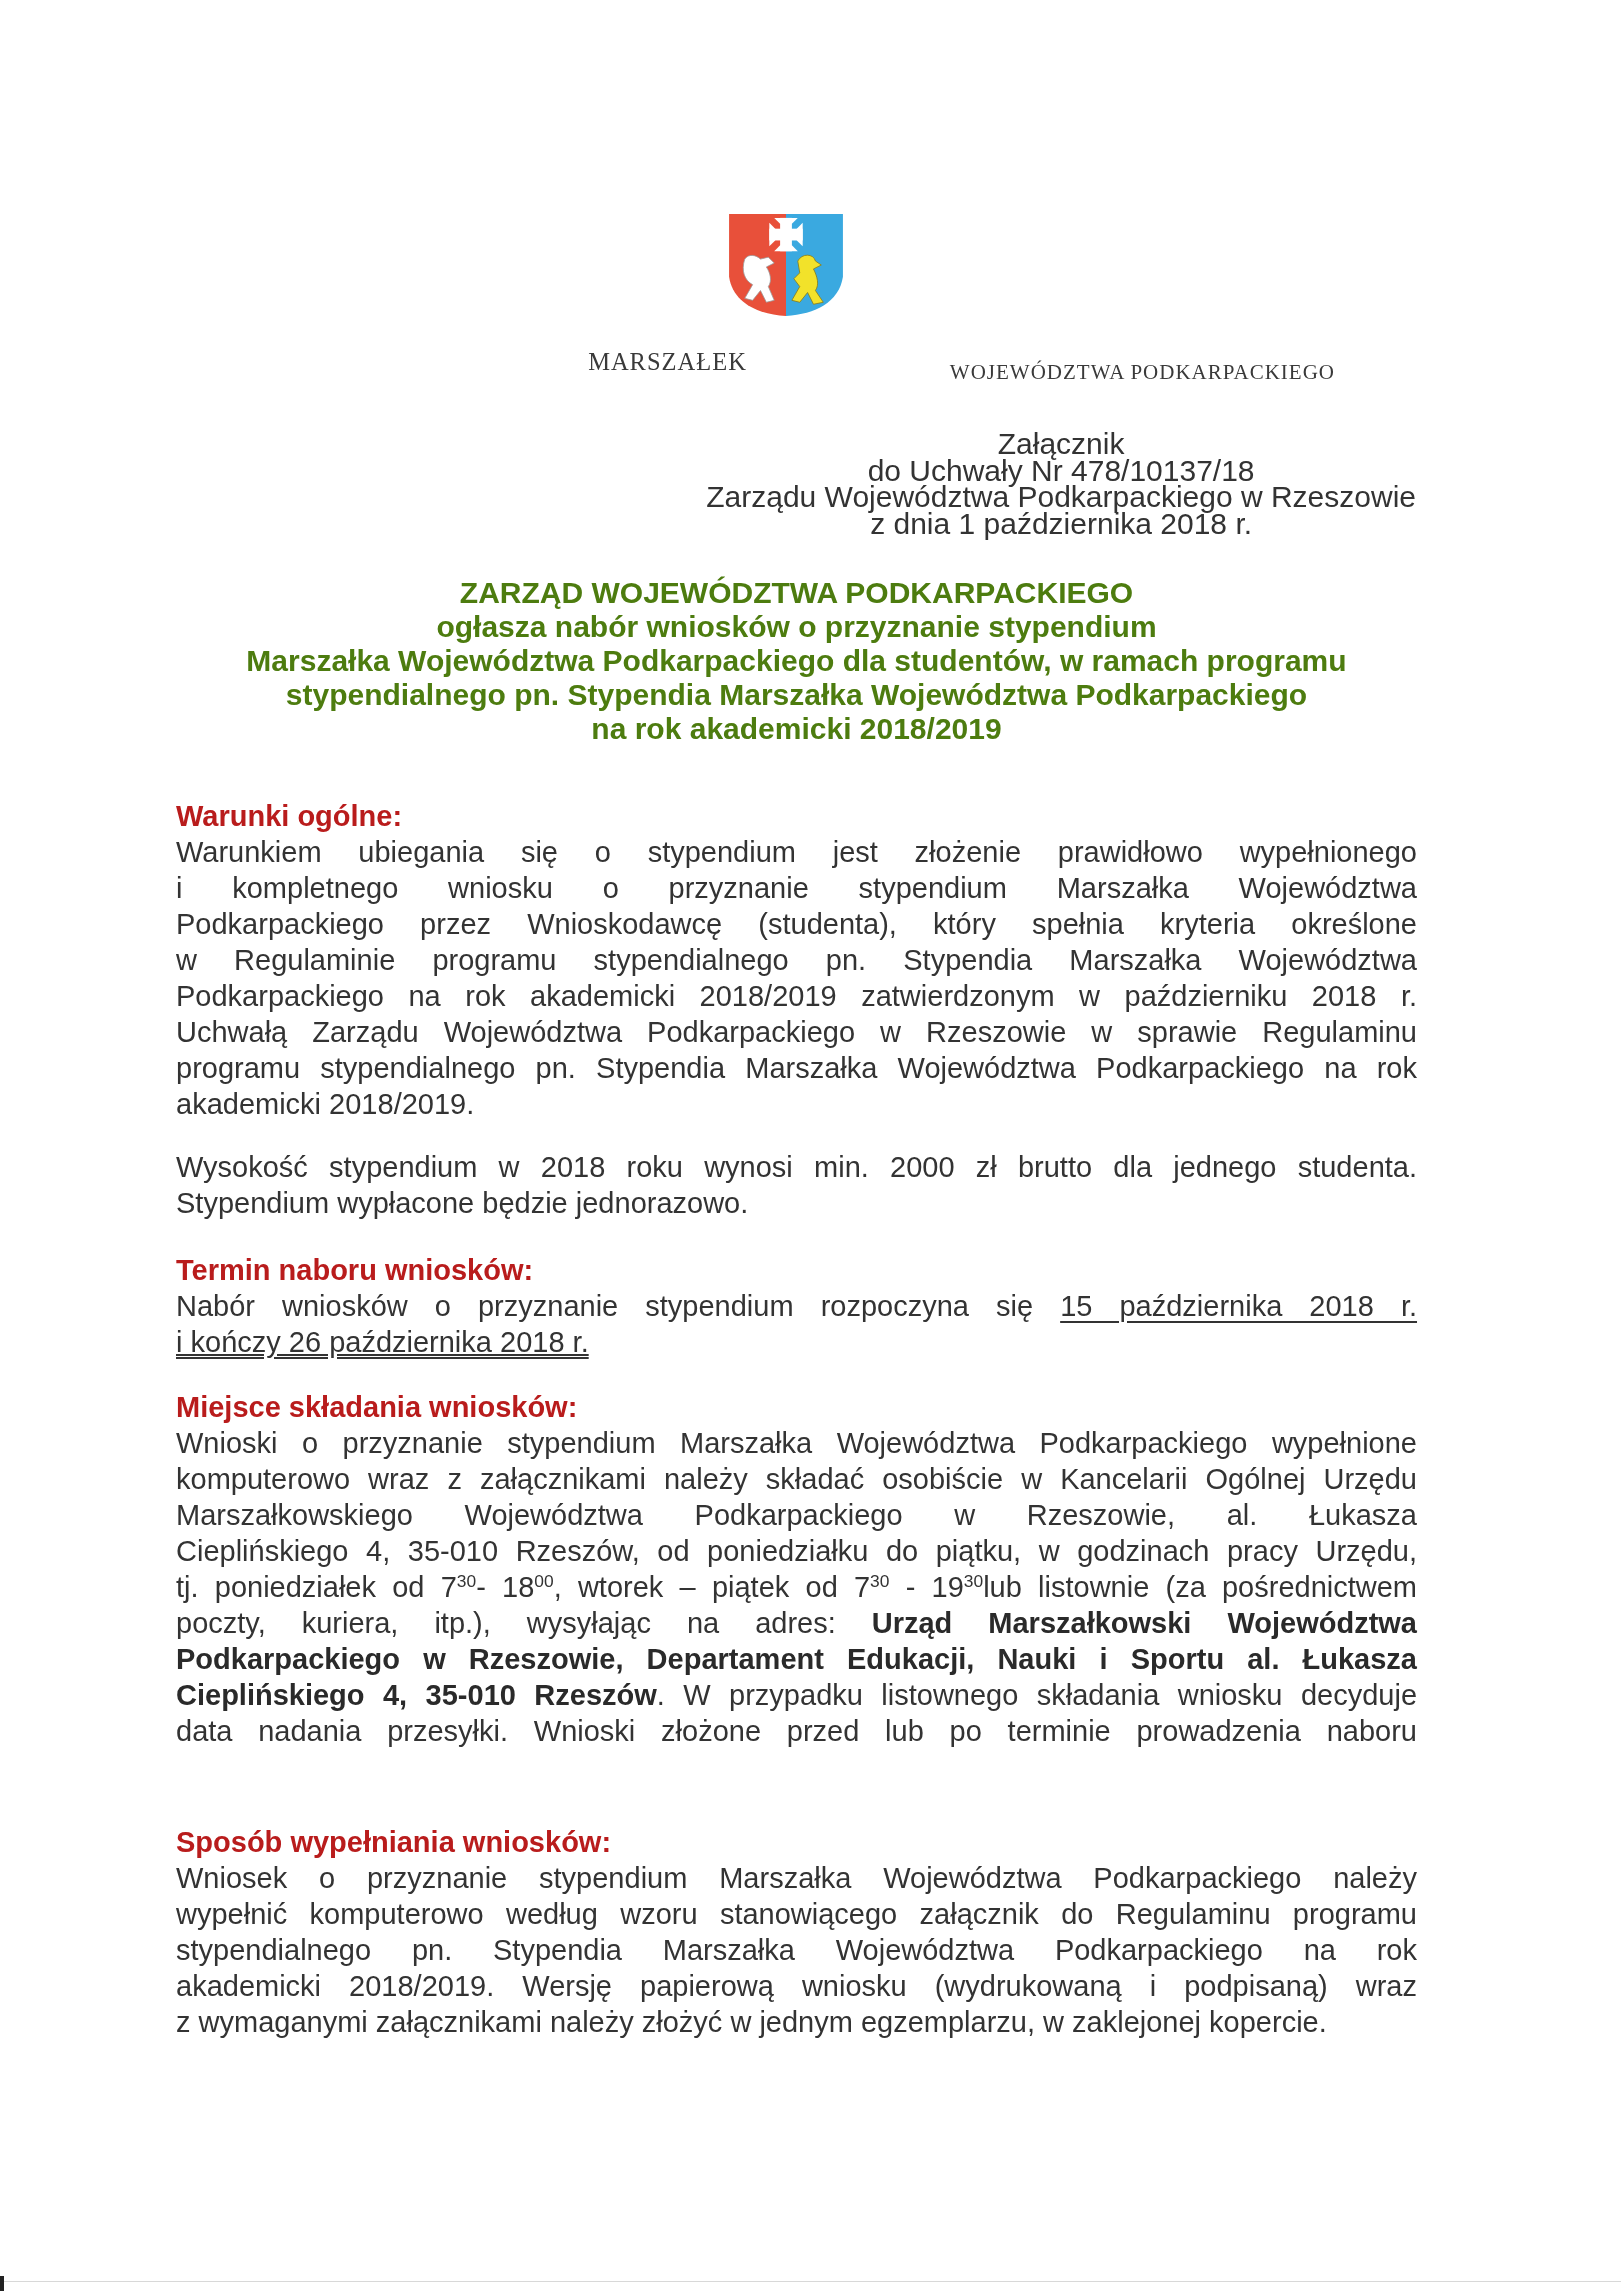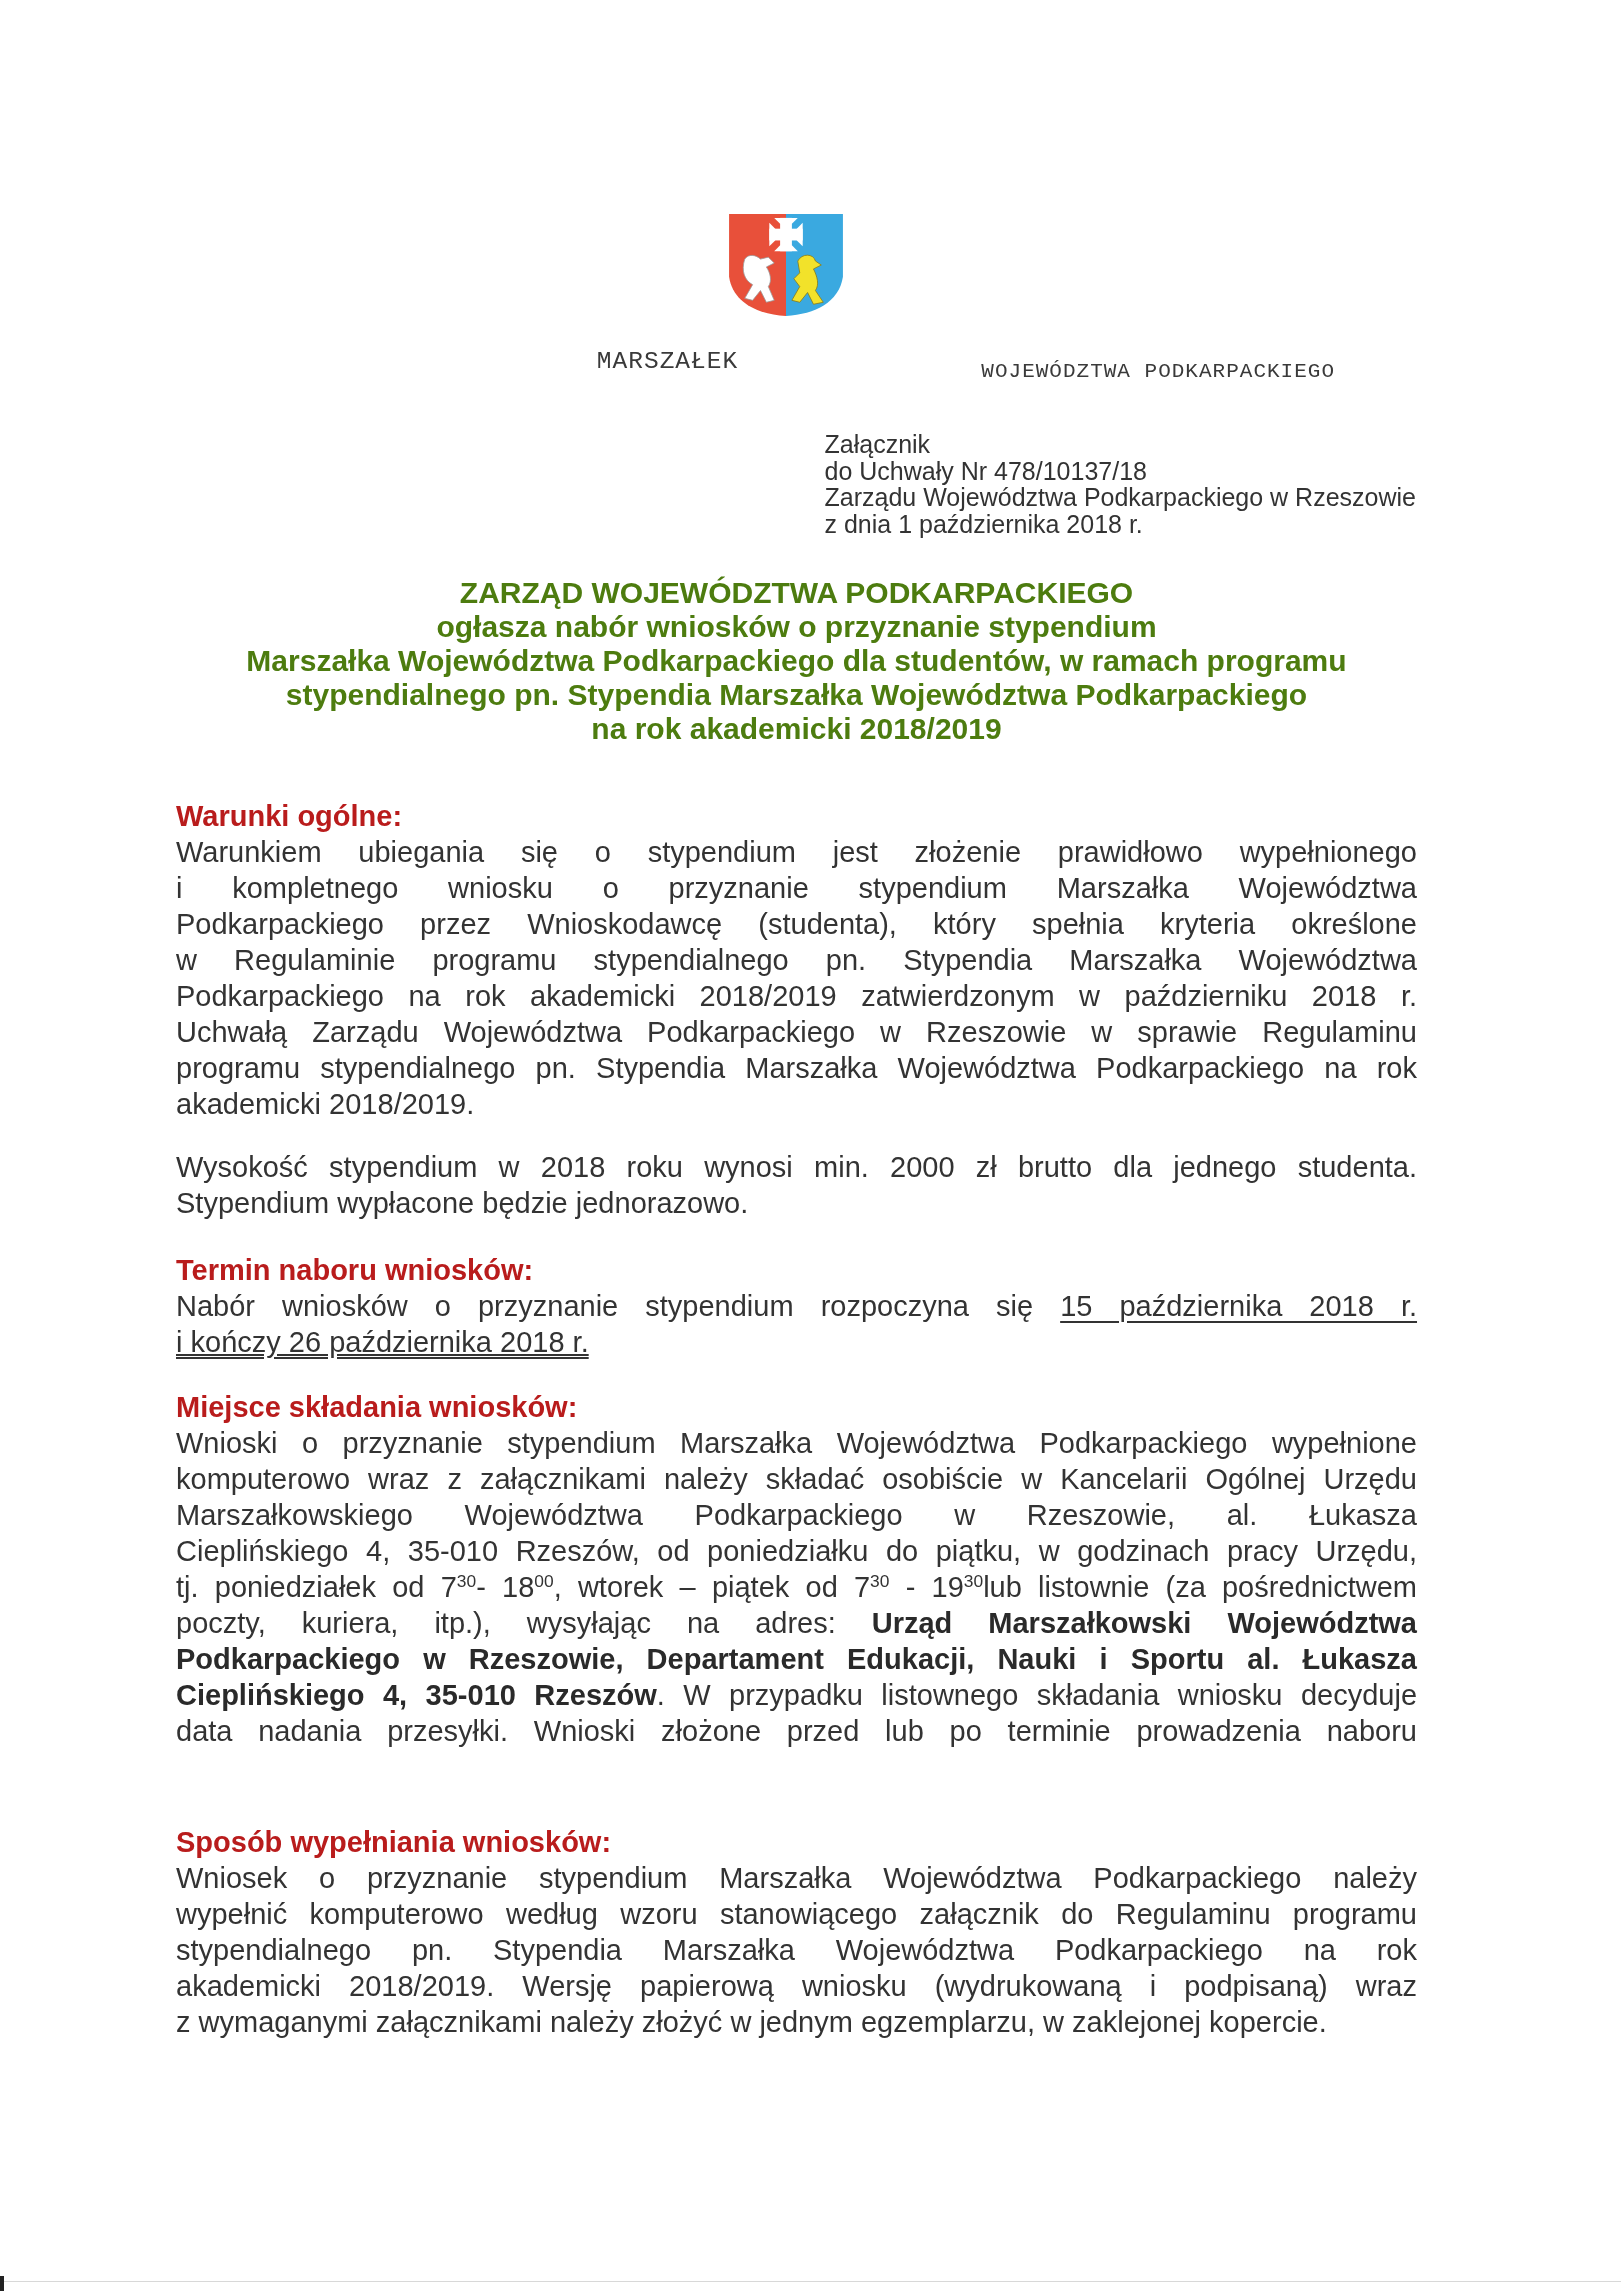--- a/index.html
+++ b/index.html
@@ -1,24 +1,24 @@
 <!DOCTYPE html>
 <html><head>
 <meta charset="utf-8">
 <style>
   html, body { margin: 0; padding: 0; background: #ffffff; }
   body { width: 1621px; height: 2292px; position: relative; overflow: hidden;
          font-family: "Liberation Sans", sans-serif; color: #2e2e2e; }
   .crest { position: absolute; left: 727px; top: 212px; width: 118px; height: 106px; }
   .office { position: absolute; left: 0; width: 1335px; text-align: center;
-            font-family: Liberation Mono, monospace; color: #3a3a3a; letter-spacing: 1px; }
+            font-family: Liberation Serif, serif; color: #3a3a3a; letter-spacing: 1px; }
   .office.l1 { top: 348px; font-size: 24.5px; }
   .office.l2 { top: 360px; font-size: 21px; text-align: right; }
-  .annex { position: absolute; right: 205px; top: 431px; text-align: left;
-           font-size: 25px; line-height: 26.5px; color: #333; font-stretch: condensed; }
+  .annex { position: absolute; right: 205px; top: 431px; text-align: center;
+           font-size: 30px; line-height: 26.5px; color: #333; font-stretch: condensed; }
   .annex div { white-space: nowrap; }
   .title { position: absolute; left: 176px; width: 1241px; top: 576px; text-align: center;
            font-weight: bold; font-size: 30px; line-height: 34px; color: #4d7c0f; }
   .title div { white-space: nowrap; }
   .section { position: absolute; left: 176px; width: 1241px; }
   .heading { font-weight: bold; font-size: 29px; line-height: 35px; color: #b91c1c; }
   .para { font-size: 29px; line-height: 36px; text-align: justify; color: #333; }
   .para .line { display: block; text-align: justify; text-align-last: justify; white-space: nowrap; }
   .para .line.last { text-align-last: left; }
   .u { text-decoration: underline; text-underline-offset: 4.9px; }

